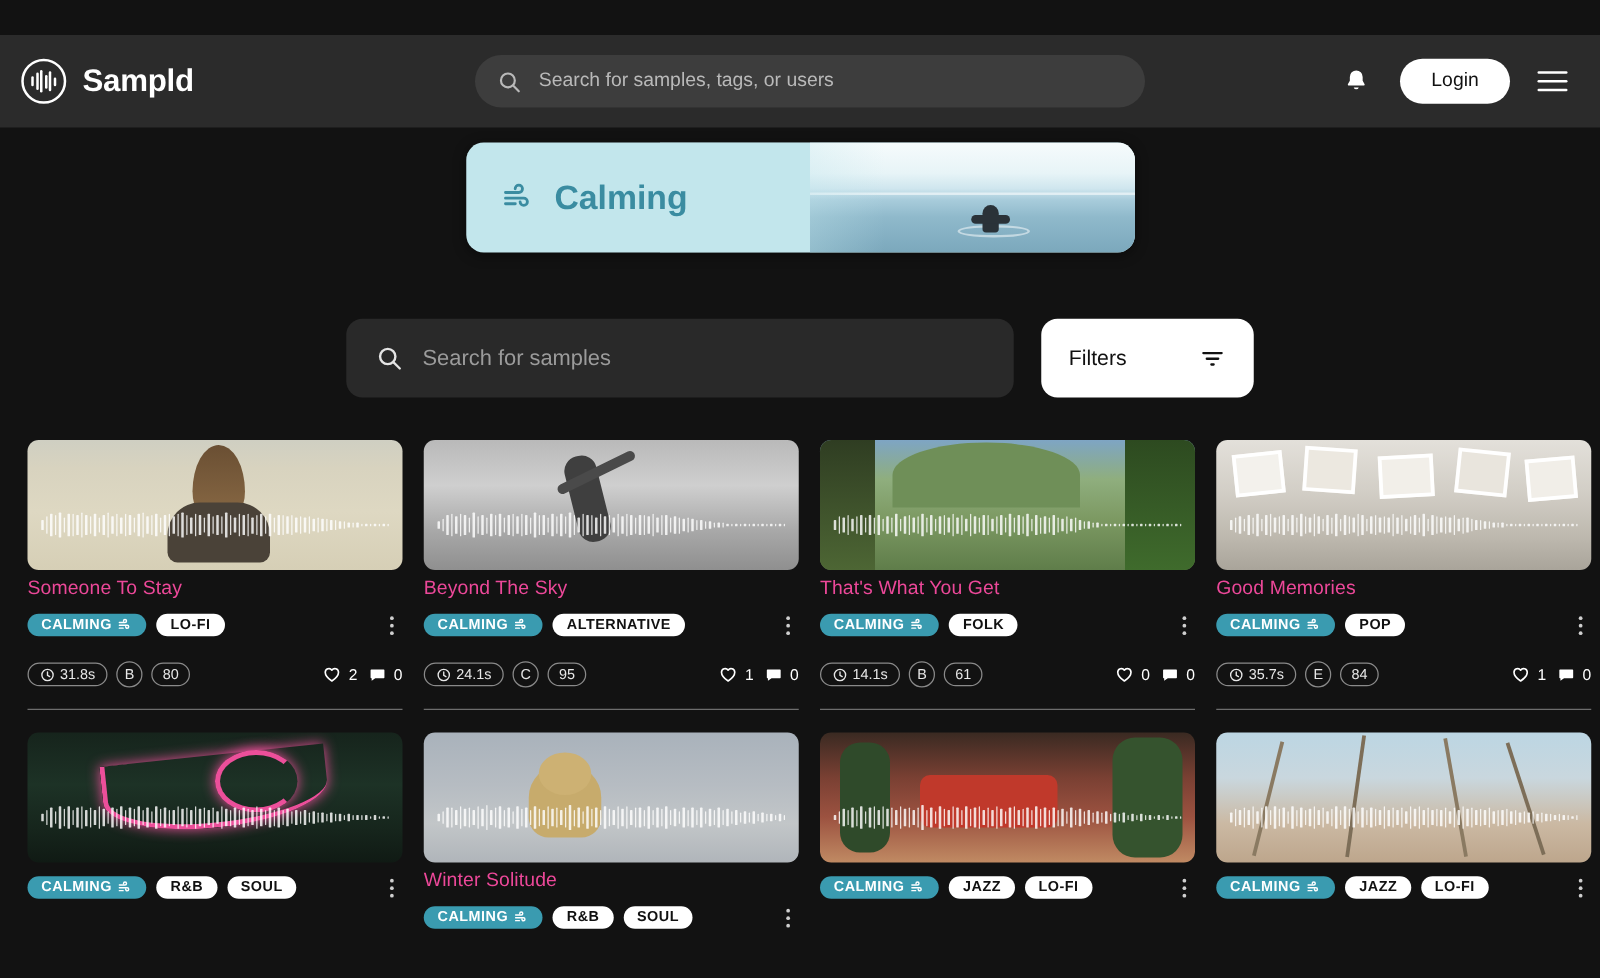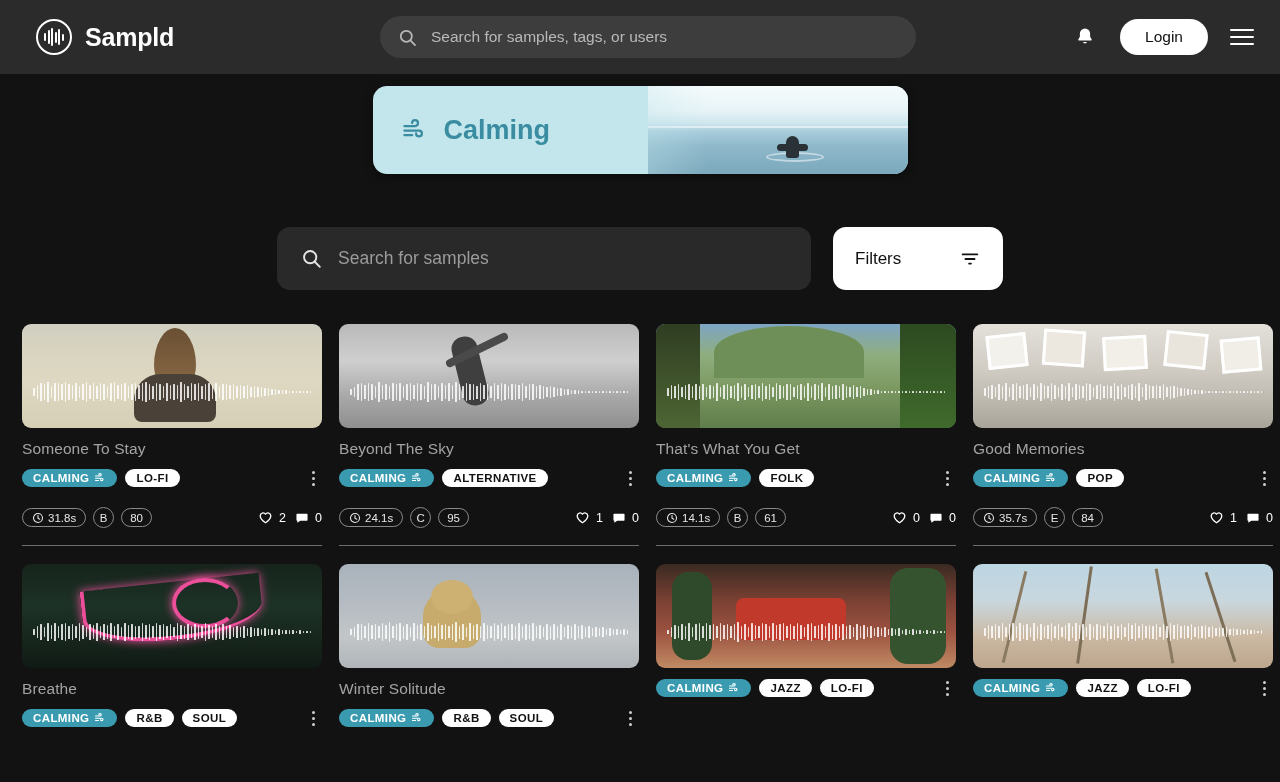--- a/index.html
+++ b/index.html
@@ -8,22 +8,23 @@
     background: #121212;
     font-family: "Liberation Sans", sans-serif;
     overflow: hidden;
   }
 
   
   .header {
     height: 74px; width: 1280px;
     background: #2b2b2b;
     display: flex; align-items: center;
-    padding: 0 36px;
+    padding: 0 17px;
     position: relative;
+    margin-top: 28px;
   }
   .brand { display: flex; align-items: center; gap: 13px; }
   .brand-logo {
     width: 36px; height: 36px; border-radius: 50%;
     border: 2px solid #ffffff;
     display: flex; align-items: center; justify-content: center;
     gap: 1.5px;
   }
   .brand-logo i {
     display: block; width: 2px; background: #ffffff; border-radius: 1px;
@@ -137,21 +138,21 @@
   }
   .waveform {
     position: absolute; left: 11px; right: 11px; bottom: 23px;
     height: 26px; display: flex; align-items: center; gap: 1.6px;
   }
   .waveform i {
     flex: 1 1 auto; background: rgba(255,255,255,.82); border-radius: .5px;
     min-width: 1px;
   }
   .card-title {
-    color: #a3a3a3; font-size: 15.5px; margin-top: 12px; letter-spacing: .1px;
+    color: #ec4899; font-size: 15.5px; margin-top: 6px; letter-spacing: .1px;
   }
   .card-tagrow {
     display: flex; align-items: center; gap: 8px; margin-top: 9px;
     position: relative; min-height: 22px;
   }
   .tag {
     border-radius: 11px; padding: 3px 11px;
     font-size: 11.5px; font-weight: bold; letter-spacing: .4px;
     display: inline-flex; align-items: center; gap: 5px;
     white-space: nowrap;
@@ -923,21 +924,20 @@
           <i style="height:4.68px"></i>
           <i style="height:3.12px"></i>
           <i style="height:3.64px"></i>
           <i style="height:2.6px"></i>
           <i style="height:3.12px"></i>
           <i style="height:2.08px"></i>
           <i style="height:2.08px"></i>
           <i style="height:2px"></i>
         </div>
     </div>
-    <div class="card-title">Breathe</div>
     <div class="card-tagrow">
       <span class="tag mood">
         <span>CALMING</span>
         <span>
             <svg width="12" height="12" viewBox="0 0 24 24" fill="none" stroke="#ffffff" stroke-width="2.3" stroke-linecap="round">
               <path d="M3 8h9a2.4 2.4 0 1 0-2.4-2.4"></path>
               <path d="M3 12.5h12.5a2.4 2.4 0 1 1-2.4 2.4"></path>
               <path d="M3 17h6"></path>
             </svg>
           </span>

